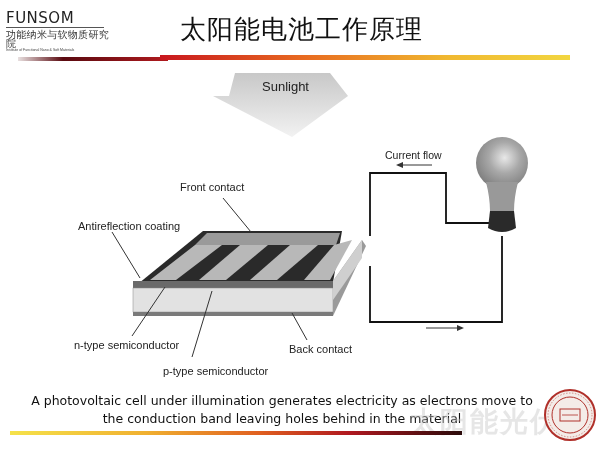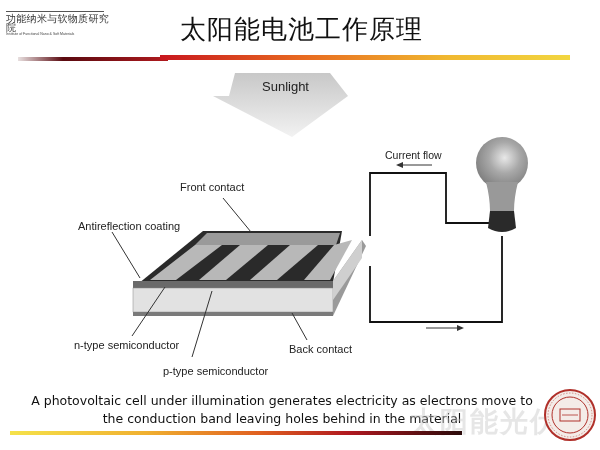--- a/index.html
+++ b/index.html
@@ -16,20 +16,21 @@
   .caption { position:absolute; left:22px; top:392px; width:520px; font-family:"DejaVu Sans", sans-serif; font-size:12.5px; line-height:18px; color:#111;text-align:center; }
   .watermark { position:absolute; left:410px; top:403px; font-family:"DejaVu Sans", sans-serif; font-size:28px; font-weight:bold; color:rgba(200,200,200,0.45); letter-spacing:2px; }
   .seal { position:absolute; left:543px; top:388px; width:54px; height:54px; }
   svg.diagram { position:absolute; left:0; top:60px; }
   .lbl { font-family:"Liberation Sans", sans-serif; font-size:11px; fill:#222; }
 </style>
 </head>
 <body>
 
 <div class="logo">
+  <div class="logo-main">FUNSOM</div>
   <div class="logo-rule"></div>
   <div class="logo-cn">功能纳米与软物质研究院</div>
   <div class="logo-en">Institute of Functional Nano &amp; Soft Materials</div>
 </div>
 
 <div class="title">太阳能电池工作原理</div>
 <div class="top-bar-left"></div>
 <div class="top-bar-right"></div>
 
 <svg class="diagram" width="600" height="330" viewBox="0 60 600 330">

